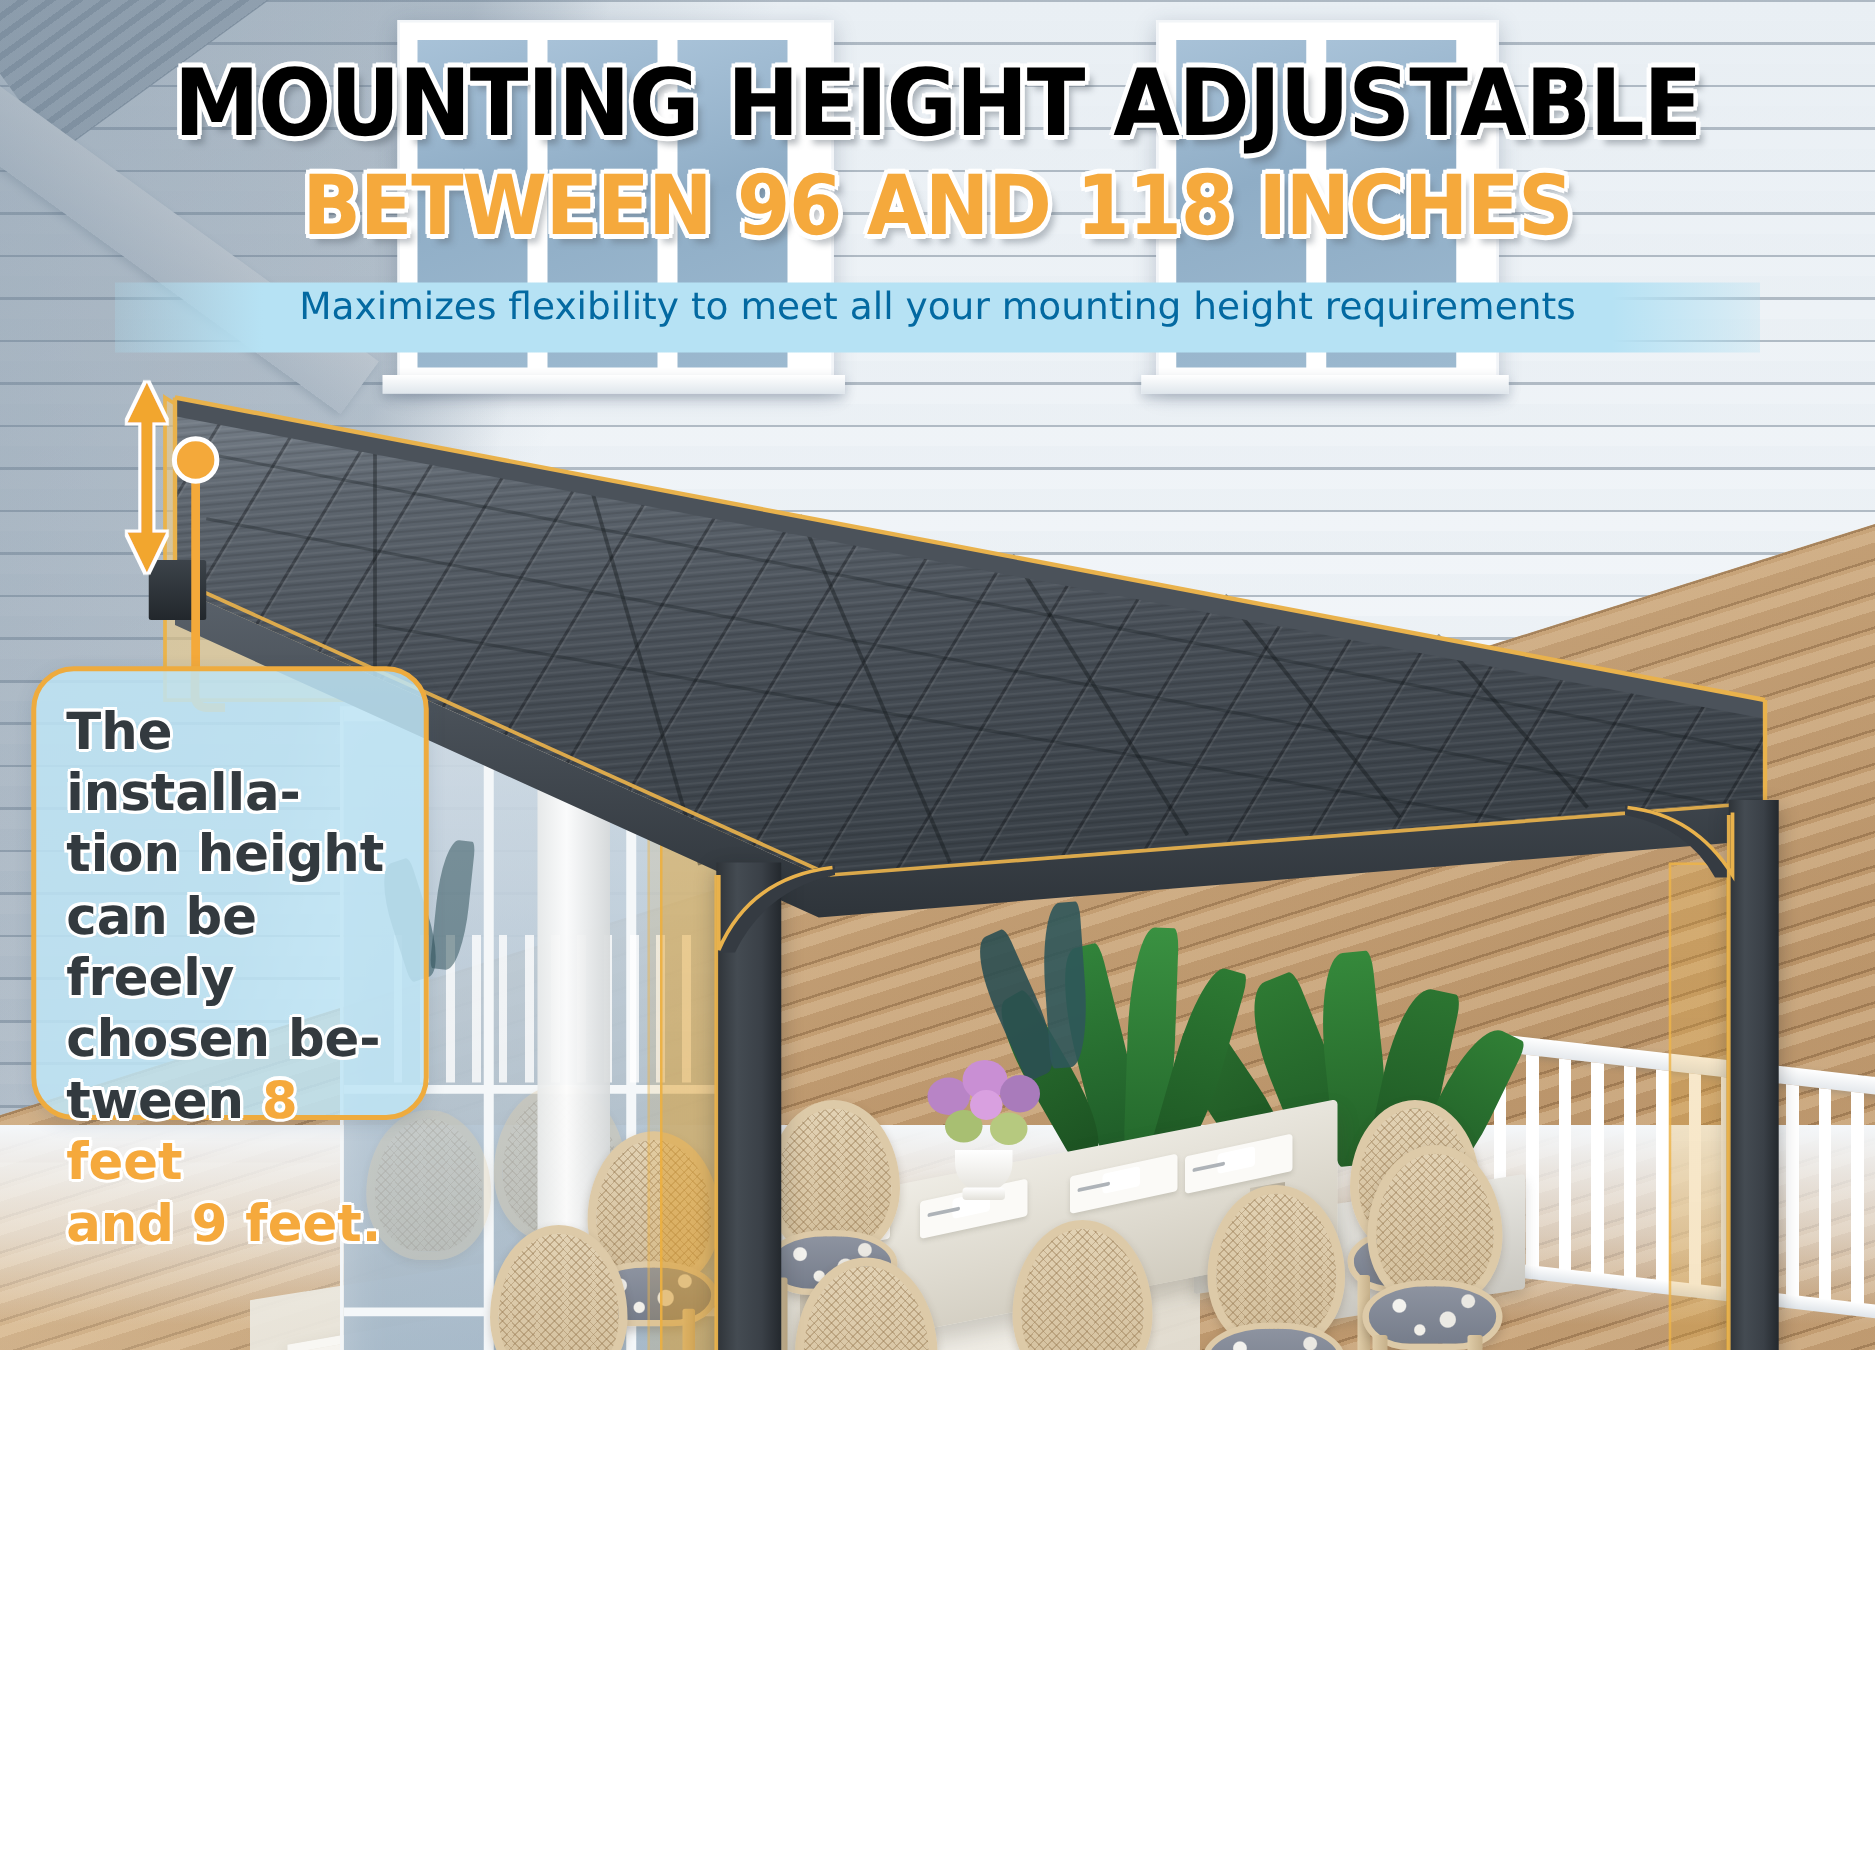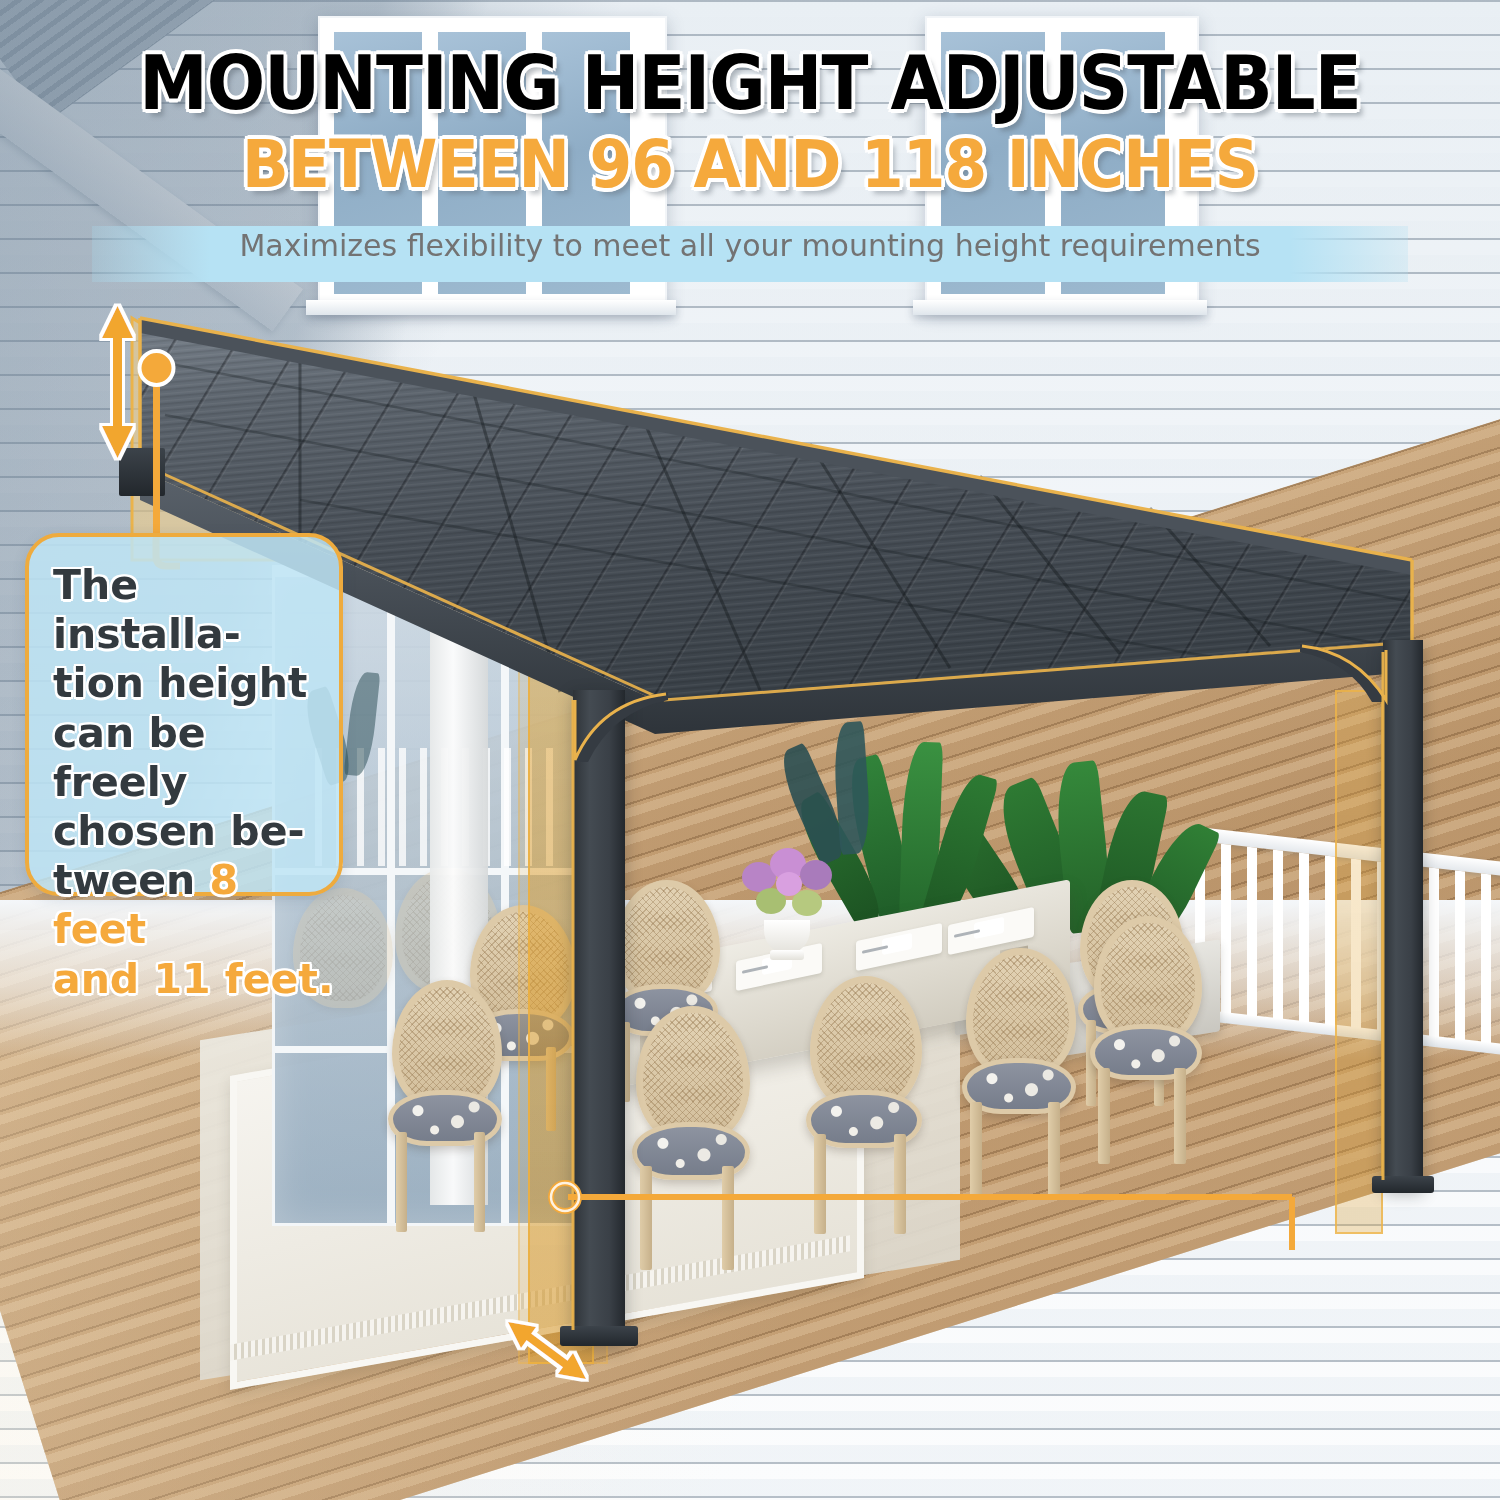--- a/index.html
+++ b/index.html
@@ -1,20 +1,20 @@
 <!DOCTYPE html>
 <html><head>
 <meta charset="utf-8">
 <title>Mounting Height Adjustable</title>
 <style>
   html,body{margin:0;padding:0;background:#fff;}
   body{font-family:"DejaVu Sans","Liberation Sans",sans-serif;}
 
   #scene{
-    position:relative;width:1500px;height:1500px;overflow:hidden;
+    position:relative;width:1500px;height:1080px;overflow:hidden;
     background:#f2f4f6;
   }
 
   
   .wall{
     position:absolute;left:0;top:0;width:1500px;height:1500px;
     background:
       repeating-linear-gradient(
         to bottom,
         rgba(125,140,155,.55) 0px,
@@ -241,21 +241,21 @@
       -4px 0 0 #fff, 4px 0 0 #fff, 0 -4px 0 #fff, 0 4px 0 #fff,
       6px 7px 5px rgba(90,100,110,.38);
     line-height:1.02;white-space:nowrap;
   }
   .sub-band{
     position:absolute;left:92px;top:226px;width:1316px;height:56px;z-index:38;
     background:linear-gradient(90deg,rgba(168,220,240,.25) 0%,#b6e2f4 9%,#b6e2f4 91%,rgba(168,220,240,.25) 100%);
   }
   .sub-text{
     position:absolute;left:0;top:228px;width:1500px;text-align:center;z-index:41;
-    font-size:30px;color:#737373;white-space:nowrap;
+    font-size:30px;color:#0369a1;white-space:nowrap;
   }
 
   
   .callout{
     position:absolute;z-index:45;
     background:rgba(190,228,244,.86);
     border:4px solid #eeab3e;
     border-radius:34px;
     box-shadow:0 4px 14px rgba(60,90,110,.16);
   }
@@ -549,17 +549,17 @@
 
   <div class="title-wrap">
     <div class="title1">MOUNTING HEIGHT ADJUSTABLE</div>
     <div class="title2">BETWEEN 96 AND 118 INCHES</div>
   </div>
 
   <div class="sub-band"></div>
   <div class="sub-text">Maximizes flexibility to meet all your mounting height requirements</div>
 
   <div class="callout" id="callout-left">
-    <p>The installa-<br>tion height<br>can be freely<br>chosen be-<br>tween <span class="hl">8 feet</span><br><span class="hl">and <span>11 feet</span>.</span></p>
+    <p>The installa-<br>tion height<br>can be freely<br>chosen be-<br>tween <span class="hl">8 feet</span><br><span class="hl">and <span>9 feet</span>.</span></p>
   </div>
 
 
 </div>
 
 </body></html>

